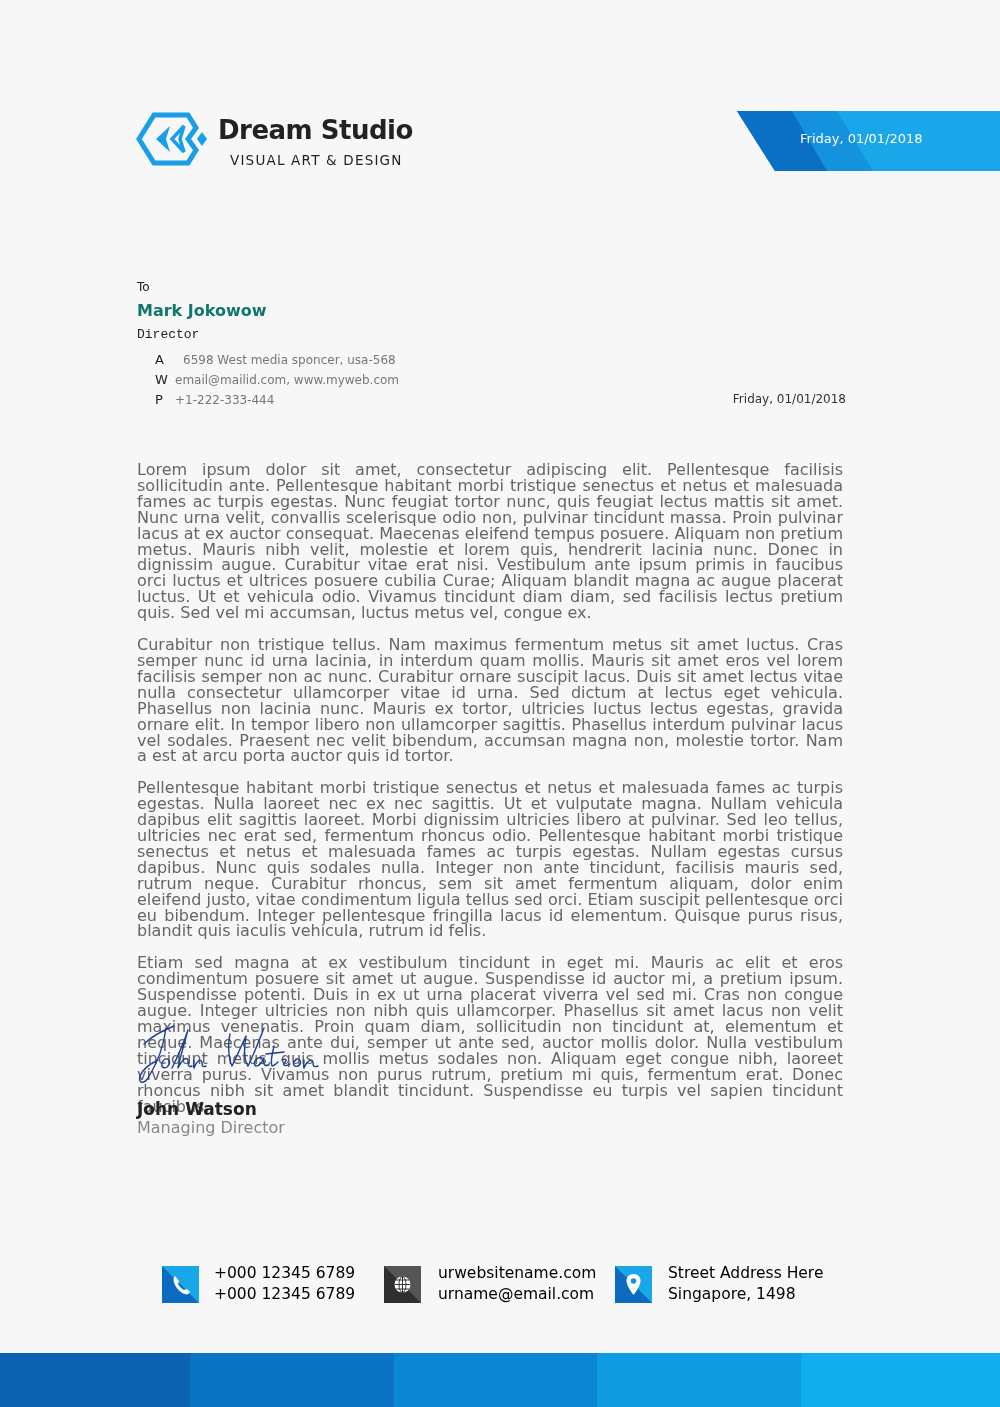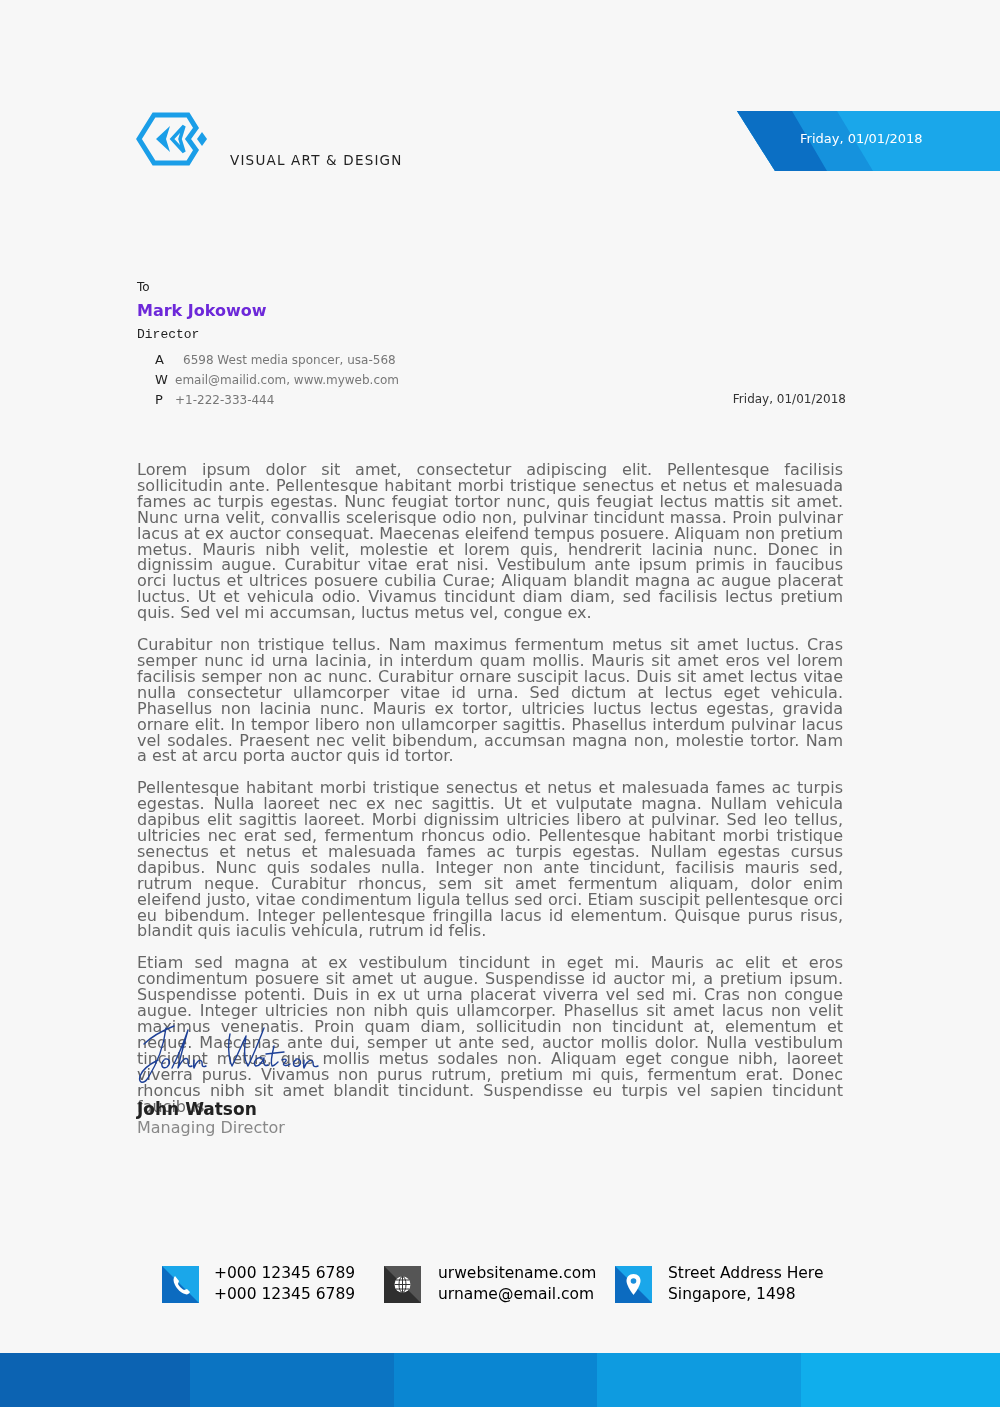--- a/index.html
+++ b/index.html
@@ -30,21 +30,21 @@
     
     .ribbon { position: absolute; left: 737px; top: 111px; width: 263px; height: 60px; }
     .ribbon svg { position: absolute; left: 0; top: 0; }
     .ribbon-text {
       position: absolute; left: 63px; top: 20px;
       font-size: 13px; color: #ffffff;
     }
 
     
     .to-label { position: absolute; left: 137px; top: 280px; font-size: 12px; color: #222; }
-    .recipient-name { position: absolute; left: 137px; top: 301px; font-size: 16px; font-weight: bold; color: #6d28d9; }
+    .recipient-name { position: absolute; left: 137px; top: 301px; font-size: 16px; font-weight: bold; color: #0f766e; }
     .recipient-title { position: absolute; left: 137px; top: 327px; font-size: 13px; color: #222; font-family: Liberation Mono, monospace; }
     .contact-row { position: absolute; left: 155px; font-size: 12px; }
     .contact-key { display: inline-block; width: 20px; color: #222; font-size: 13px; }
     .contact-val { color: #777; }
     .row-a { top: 352px; }
     .row-a .contact-val { margin-left: 8px; }
     .row-w { top: 372px; }
     .row-p { top: 392px; }
 
     .letter-date { position: absolute; right: 154px; top: 392px; font-size: 12px; color: #333; }
@@ -82,20 +82,21 @@
 
 <div class="page">
 
   <div class="logo">
     <svg class="logo-mark" viewBox="0 0 72 54" width="72" height="54">
       <path d="M18 3 L52 3 L60 16 L52 27 L60 38 L52 51 L18 51 L3 27 Z" fill="none" stroke="#1a9ee8" stroke-width="5" stroke-linejoin="miter"></path>
       <path d="M34 14 L20 27 L34 40 L30 27 Z" fill="#1a9ee8"></path>
       <path d="M48 14 L36 27 L48 40 L44 27 Z" fill="none" stroke="#1a9ee8" stroke-width="3.5"></path>
       <path d="M66 20 L71 27 L66 34 L61 27 Z" fill="#1a9ee8"></path>
     </svg>
+    <div class="logo-title">Dream Studio</div>
     <div class="logo-sub">VISUAL ART &amp; DESIGN</div>
   </div>
 
   <div class="ribbon">
     <svg width="263" height="60" viewBox="0 0 263 60">
       <polygon points="0,0 263,0 263,60 38,60" fill="#1aa7ea"></polygon>
       <polygon points="0,0 100,0 136,60 38,60" fill="#1592dd"></polygon>
       <polygon points="0,0 55,0 90,60 38,60" fill="#0b6fc4"></polygon>
     </svg>
     <div class="ribbon-text">Friday, 01/01/2018</div>

